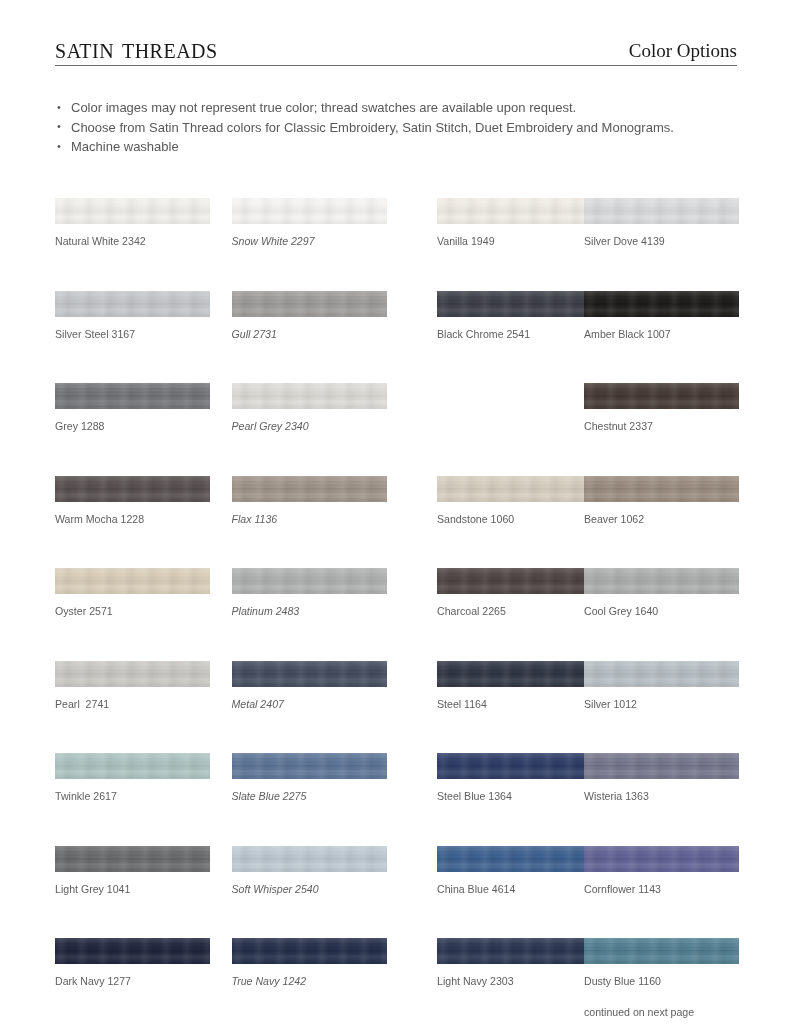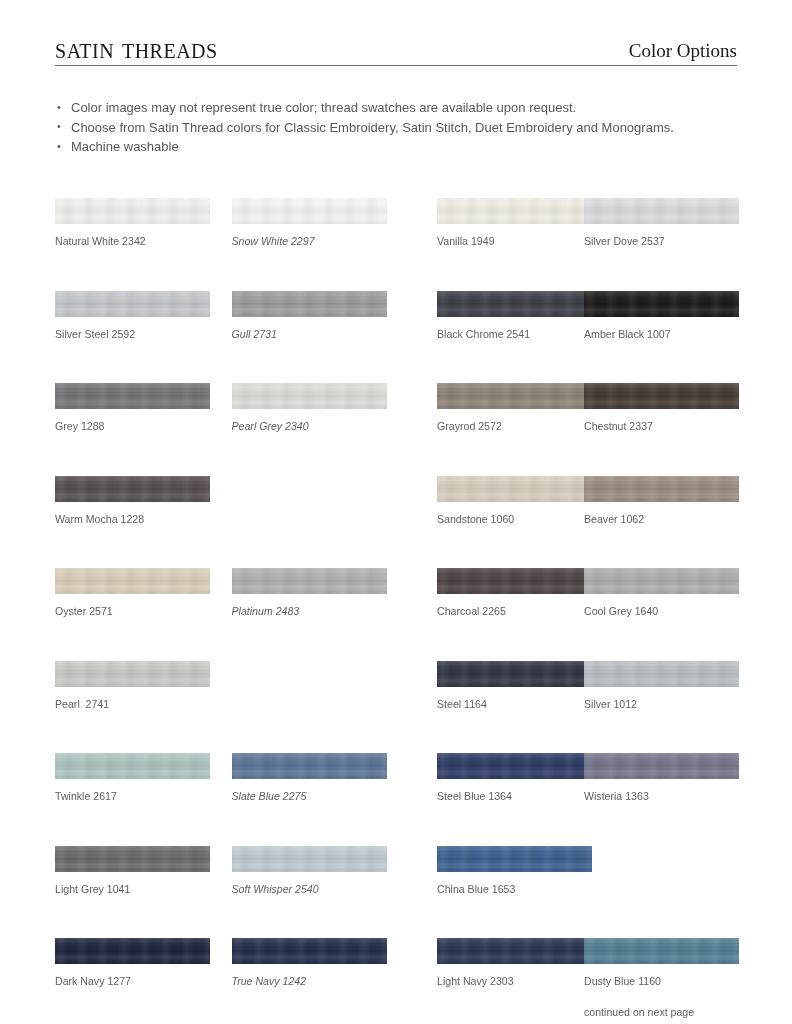--- a/index.html
+++ b/index.html
@@ -225,32 +225,32 @@
           </div>
           <div class="label">Vanilla 1949</div>
         </div>
         <div class="cell c3">
           <div class="swatch">
             <div class="base" style="background: rgb(217, 218, 219);"></div>
             <div class="fibers"></div>
             <div class="streaks"></div>
             <div class="sheen"></div>
           </div>
-          <div class="label">Silver Dove 2537</div>
+          <div class="label">Silver Dove 4139</div>
         </div>
       </div>
       <div class="row">
         <div class="cell c0">
           <div class="swatch">
             <div class="base" style="background: rgb(195, 198, 201);"></div>
             <div class="fibers"></div>
             <div class="streaks"></div>
             <div class="sheen"></div>
           </div>
-          <div class="label">Silver Steel 2592</div>
+          <div class="label">Silver Steel 3167</div>
         </div>
         <div class="cell c1">
           <div class="swatch">
             <div class="base" style="background: rgb(155, 154, 152);"></div>
             <div class="fibers"></div>
             <div class="streaks"></div>
             <div class="sheen"></div>
           </div>
           <div class="label">Gull 2731</div>
         </div>
@@ -285,49 +285,49 @@
         </div>
         <div class="cell c1">
           <div class="swatch">
             <div class="base" style="background: rgb(220, 218, 213);"></div>
             <div class="fibers"></div>
             <div class="streaks"></div>
             <div class="sheen"></div>
           </div>
           <div class="label">Pearl Grey 2340</div>
         </div>
-        <div class="cell c2">
-          <div class="swatch">
-            <div class="base" style="background: rgb(138, 128, 117);"></div>
-            <div class="fibers"></div>
-            <div class="streaks"></div>
-            <div class="sheen"></div>
-          </div>
-          <div class="label">Grayrod 2572</div>
-        </div>
         <div class="cell c3">
           <div class="swatch">
             <div class="base" style="background: rgb(68, 56, 51);"></div>
             <div class="fibers"></div>
             <div class="streaks"></div>
             <div class="sheen"></div>
           </div>
           <div class="label">Chestnut 2337</div>
         </div>
       </div>
       <div class="row">
         <div class="cell c0">
           <div class="swatch">
             <div class="base" style="background: rgb(85, 77, 77);"></div>
             <div class="fibers"></div>
             <div class="streaks"></div>
             <div class="sheen"></div>
           </div>
           <div class="label">Warm Mocha 1228</div>
         </div>
+        <div class="cell c1">
+          <div class="swatch">
+            <div class="base" style="background: rgb(157, 145, 134);"></div>
+            <div class="fibers"></div>
+            <div class="streaks"></div>
+            <div class="sheen"></div>
+          </div>
+          <div class="label">Flax 1136</div>
+        </div>
         <div class="cell c2">
           <div class="swatch">
             <div class="base" style="background: rgb(214, 205, 189);"></div>
             <div class="fibers"></div>
             <div class="streaks"></div>
             <div class="sheen"></div>
           </div>
           <div class="label">Sandstone 1060</div>
         </div>
         <div class="cell c3">
@@ -381,20 +381,29 @@
       <div class="row">
         <div class="cell c0">
           <div class="swatch">
             <div class="base" style="background: rgb(200, 199, 194);"></div>
             <div class="fibers"></div>
             <div class="streaks"></div>
             <div class="sheen"></div>
           </div>
           <div class="label">Pearl  2741</div>
         </div>
+        <div class="cell c1">
+          <div class="swatch">
+            <div class="base" style="background: rgb(66, 74, 92);"></div>
+            <div class="fibers"></div>
+            <div class="streaks"></div>
+            <div class="sheen"></div>
+          </div>
+          <div class="label">Metal 2407</div>
+        </div>
         <div class="cell c2">
           <div class="swatch">
             <div class="base" style="background: rgb(47, 52, 66);"></div>
             <div class="fibers"></div>
             <div class="streaks"></div>
             <div class="sheen"></div>
           </div>
           <div class="label">Steel 1164</div>
         </div>
         <div class="cell c3">
@@ -464,21 +473,30 @@
           </div>
           <div class="label">Soft Whisper 2540</div>
         </div>
         <div class="cell c2">
           <div class="swatch">
             <div class="base" style="background: rgb(58, 93, 140);"></div>
             <div class="fibers"></div>
             <div class="streaks"></div>
             <div class="sheen"></div>
           </div>
-          <div class="label">China Blue 1653</div>
+          <div class="label">China Blue 4614</div>
+        </div>
+        <div class="cell c3">
+          <div class="swatch">
+            <div class="base" style="background: rgb(95, 95, 147);"></div>
+            <div class="fibers"></div>
+            <div class="streaks"></div>
+            <div class="sheen"></div>
+          </div>
+          <div class="label">Cornflower 1143</div>
         </div>
       </div>
       <div class="row">
         <div class="cell c0">
           <div class="swatch">
             <div class="base" style="background: rgb(29, 35, 58);"></div>
             <div class="fibers"></div>
             <div class="streaks"></div>
             <div class="sheen"></div>
           </div>

